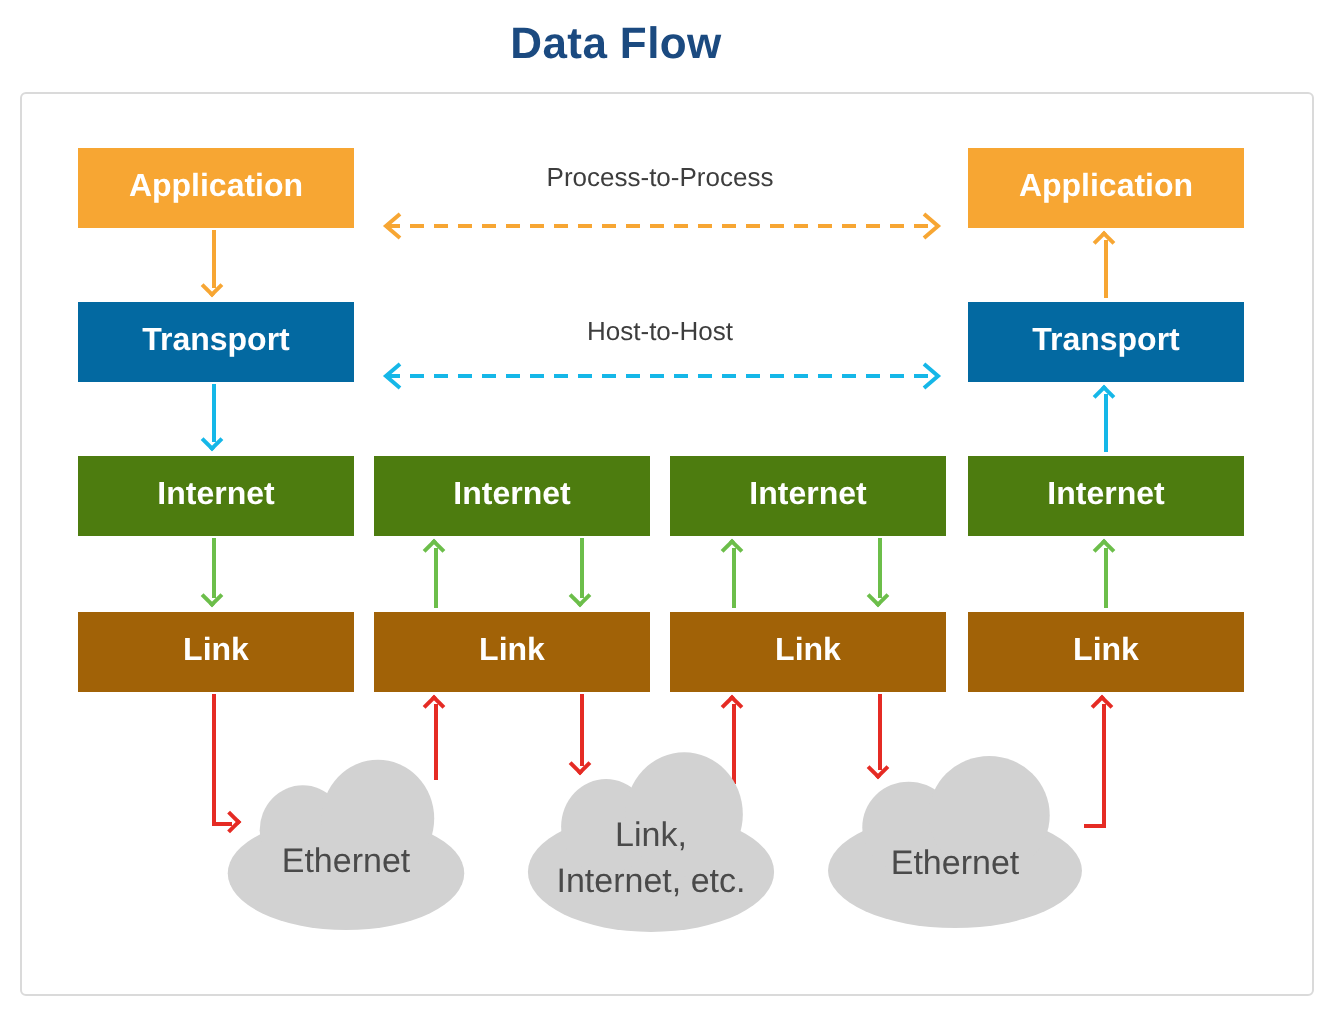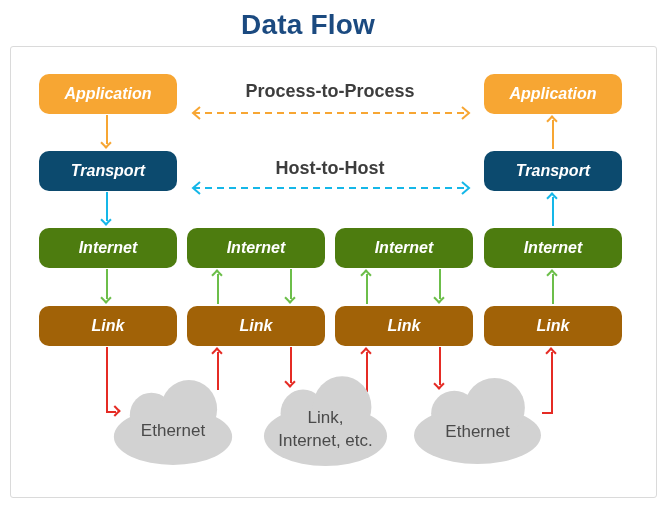--- a/index.html
+++ b/index.html
@@ -1,45 +1,45 @@
 <!DOCTYPE html>
 <html><head>
 <meta charset="utf-8">
 <style>
   html,body{margin:0;padding:0;background:#fff;}
   .page{position:relative;width:666px;height:511px;background:#fff;overflow:hidden;
         font-family:"Liberation Sans",sans-serif;}
   .title{position:absolute;left:8px;top:9px;width:600px;text-align:center;
-         font-size:28px;font-weight:bold;color:#1B4A80;letter-spacing:0.2px;}
+         font-size:22px;font-weight:bold;color:#1B4A80;letter-spacing:0.2px;}
   .frame{position:absolute;left:10px;top:46px;width:645px;height:450px;
          border:1px solid #DADADA;border-radius:3px;background:#fff;}
   .box{position:absolute;width:138px;height:40px;display:flex;align-items:center;
-       justify-content:center;color:#fff;font-size:16px;font-weight:600;border-radius:10px;font-style:italic;}
+       justify-content:center;color:#fff;font-size:16px;font-weight:600;border-radius:0;}
   .bg-app{background:#F7A633}
-  .bg-tr{background:#0c4a6e}
+  .bg-tr{background:#0369a1}
   .bg-int{background:#4d7c0f}
   .bg-link{background:#a16207}
   .c-app{color:#F7A633}
   .c-tr{color:#15B7E8}
   .c-int{color:#6CBE4A}
   .c-link{color:#E52B24}
   .av{position:absolute;width:2px;background:currentColor;}
   .ah{position:absolute;height:2px;background:currentColor;}
   .head-down::after{content:"";position:absolute;width:6px;height:6px;
      border-right:2px solid currentColor;border-bottom:2px solid currentColor;
      transform:rotate(45deg);left:-4px;bottom:-3px;}
   .head-up::after{content:"";position:absolute;width:6px;height:6px;
      border-right:2px solid currentColor;border-bottom:2px solid currentColor;
      transform:rotate(-135deg);left:-4px;top:-3px;}
   .head-right::after{content:"";position:absolute;width:6px;height:6px;
      border-right:2px solid currentColor;border-bottom:2px solid currentColor;
      transform:rotate(-45deg);right:-3px;top:-4px;}
   .dashed{position:absolute;overflow:visible;}
   .flow-label{position:absolute;left:176px;width:308px;text-align:center;
-     font-size:18px;font-weight:bold;color:#3D3D3D;}
+     font-size:13px;font-weight:normal;color:#3D3D3D;}
   .cloud{position:absolute;}
   .cloud svg{position:absolute;left:0;top:0;width:100%;height:100%;}
   .cloud-label{position:absolute;left:0;top:0;right:0;bottom:0;display:flex;
      flex-direction:column;align-items:center;justify-content:center;
      font-size:17px;color:#4A4A4A;line-height:23px;z-index:2;}
 </style>
 </head>
 <body>
 
 <div class="page">

